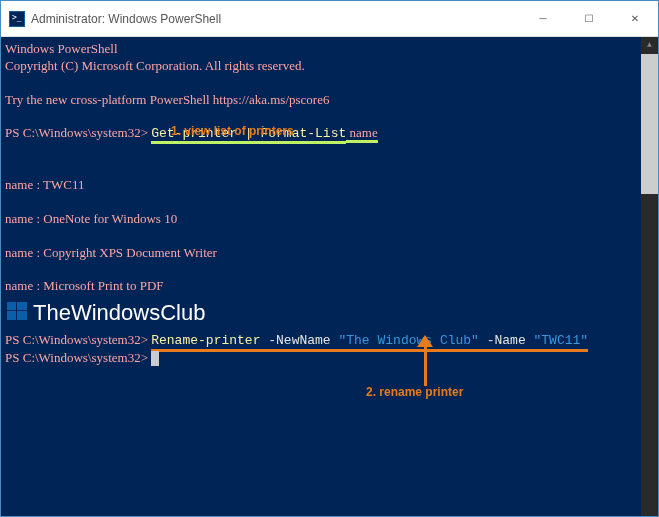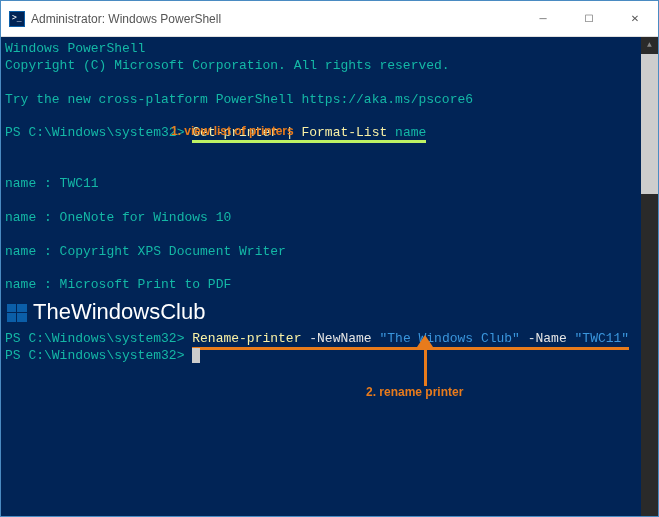--- a/index.html
+++ b/index.html
@@ -9,30 +9,30 @@
     .titlebar-icon::after { content: ">_"; color: #fff; font-size: 8px; position: absolute; top: 1px; left: 2px; font-family: monospace; }
     .titlebar-text { font-size: 12px; color: #555; flex: 1; }
     .win-controls { display: flex; height: 100%; }
     .win-btn { width: 46px; display: flex; align-items: center; justify-content: center; color: #555; font-size: 10px; }
     .terminal { background: #012456; color: #cccccc; font-family: Consolas, 'Courier New', monospace; font-size: 13px; line-height: 1.3; height: calc(100% - 30px); padding: 4px 0 0 4px; position: relative; overflow: hidden; }
     .terminal::-webkit-scrollbar { width: 16px; }
     .line { white-space: pre; }
     .yellow { color: #f9f1a5; }
     .gray { color: #e5e5e5; }
     .cyan { color: #3a96dd; }
-    .white { color: #14b8a6; }
+    .white { color: #fca5a5; font-family: Liberation Serif, serif; }
     .underline1 { border-bottom: 3px solid #bef264; }
     .underline2 { border-bottom: 3px solid #e87b1c; padding-bottom: 1px; }
     .annot { color: #e87b1c; font-family: 'Segoe UI', sans-serif; font-weight: 700; font-size: 12px; position: absolute; }
     .arrow-vert { position: absolute; left: 423px; top: 303px; width: 3px; height: 46px; background: #e87b1c; }
     .arrow-head { position: absolute; left: 416px; top: 298px; width: 0; height: 0; border-left: 8px solid transparent; border-right: 8px solid transparent; border-bottom: 12px solid #e87b1c; }
     .scrollbar { position: absolute; right: 0; top: 0; width: 17px; height: 100%; background: #2a2a2a; }
     .scroll-thumb { width: 100%; height: 140px; background: #cdcdcd; }
     .scroll-btn { width: 100%; height: 17px; background: #2a2a2a; display: flex; align-items: center; justify-content: center; color: #888; font-size: 8px; }
-    .logo-block { display: flex; align-items: center; padding: 4px 0; }
+    .logo-block { display: flex; align-items: flex-start; padding: 4px 0; }
     .logo-flag { width: 24px; height: 24px; margin-right: 4px; }
     .logo-text { font-family: 'Segoe UI', sans-serif; font-size: 22px; font-weight: 400; color: #fff; }
     .cursor { background: #ccc; color: #012456; }
   </style>
 </head>
 <body>
 
 <div class="titlebar">
   <div class="titlebar-icon"></div>
   <div class="titlebar-text">Administrator: Windows PowerShell</div>

